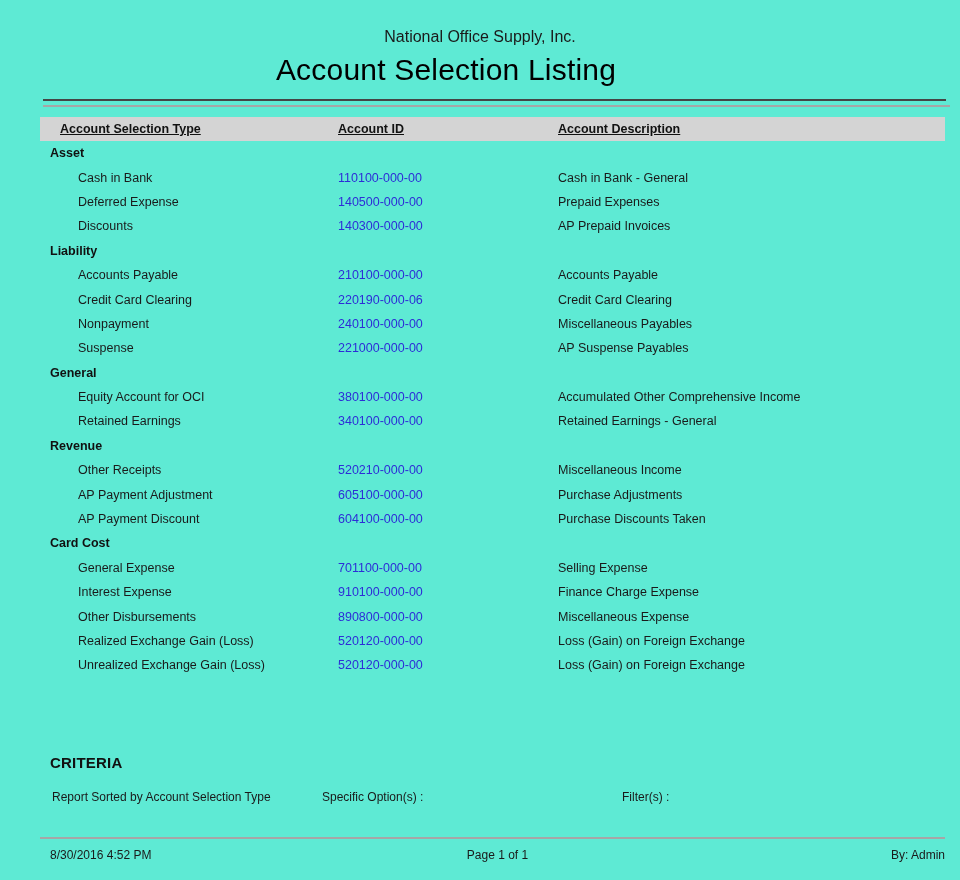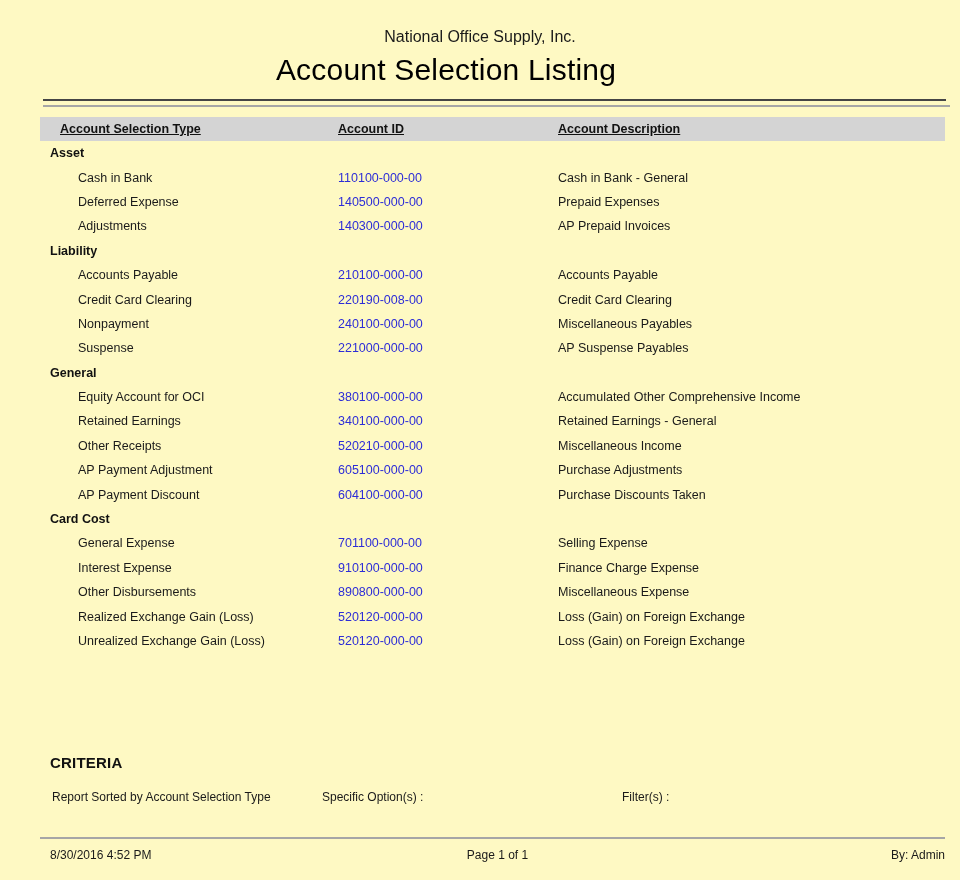--- a/index.html
+++ b/index.html
@@ -2,21 +2,21 @@
 <html><head>
 <meta charset="utf-8">
 <style>
   html,body{margin:0;padding:0;background:#fff;}
   body{
     width:960px;height:880px;position:relative;overflow:hidden;
     font-family:"Liberation Sans","DejaVu Sans",sans-serif;
     color:#1a1a1a;
     -webkit-font-smoothing:antialiased;
   }
-  .page{position:absolute;inset:0;background:#fef9c3;}
+  .page{position:absolute;inset:0;background:#5eead4;}
 
   
   .company{position:absolute;top:28px;left:0;width:960px;text-align:center;
     font-size:16px;color:#1a1a1a;}
   .title{position:absolute;top:53px;left:0;width:892px;text-align:center;
     font-size:30px;color:#000;letter-spacing:.2px;}
   .rule-dark{position:absolute;top:99px;left:43px;width:903px;height:0;
     border-top:2px solid var(--rule-dark,#454545);}
   .rule-light{position:absolute;top:105px;left:43px;width:907px;height:0;
     border-top:2px solid var(--rule-light,#a6a6a6);}
@@ -76,35 +76,35 @@
           <div class="cell c1 indent">Cash in Bank</div>
           <div class="cell c2 acct-id">110100-000-00</div>
           <div class="cell c3">Cash in Bank - General</div>
         </div>
         <div class="trow detail">
           <div class="cell c1 indent">Deferred Expense</div>
           <div class="cell c2 acct-id">140500-000-00</div>
           <div class="cell c3">Prepaid Expenses</div>
         </div>
         <div class="trow detail">
-          <div class="cell c1 indent">Adjustments</div>
+          <div class="cell c1 indent">Discounts</div>
           <div class="cell c2 acct-id">140300-000-00</div>
           <div class="cell c3">AP Prepaid Invoices</div>
         </div>
         <div class="trow group">
           <div class="cell c1 gname">Liability</div>
         </div>
         <div class="trow detail">
           <div class="cell c1 indent">Accounts Payable</div>
           <div class="cell c2 acct-id">210100-000-00</div>
           <div class="cell c3">Accounts Payable</div>
         </div>
         <div class="trow detail">
           <div class="cell c1 indent">Credit Card Clearing</div>
-          <div class="cell c2 acct-id">220190-008-00</div>
+          <div class="cell c2 acct-id">220190-000-06</div>
           <div class="cell c3">Credit Card Clearing</div>
         </div>
         <div class="trow detail">
           <div class="cell c1 indent">Nonpayment</div>
           <div class="cell c2 acct-id">240100-000-00</div>
           <div class="cell c3">Miscellaneous Payables</div>
         </div>
         <div class="trow detail">
           <div class="cell c1 indent">Suspense</div>
           <div class="cell c2 acct-id">221000-000-00</div>
@@ -115,20 +115,23 @@
         </div>
         <div class="trow detail">
           <div class="cell c1 indent">Equity Account for OCI</div>
           <div class="cell c2 acct-id">380100-000-00</div>
           <div class="cell c3">Accumulated Other Comprehensive Income</div>
         </div>
         <div class="trow detail">
           <div class="cell c1 indent">Retained Earnings</div>
           <div class="cell c2 acct-id">340100-000-00</div>
           <div class="cell c3">Retained Earnings - General</div>
+        </div>
+        <div class="trow group">
+          <div class="cell c1 gname">Revenue</div>
         </div>
         <div class="trow detail">
           <div class="cell c1 indent">Other Receipts</div>
           <div class="cell c2 acct-id">520210-000-00</div>
           <div class="cell c3">Miscellaneous Income</div>
         </div>
         <div class="trow detail">
           <div class="cell c1 indent">AP Payment Adjustment</div>
           <div class="cell c2 acct-id">605100-000-00</div>
           <div class="cell c3">Purchase Adjustments</div>

